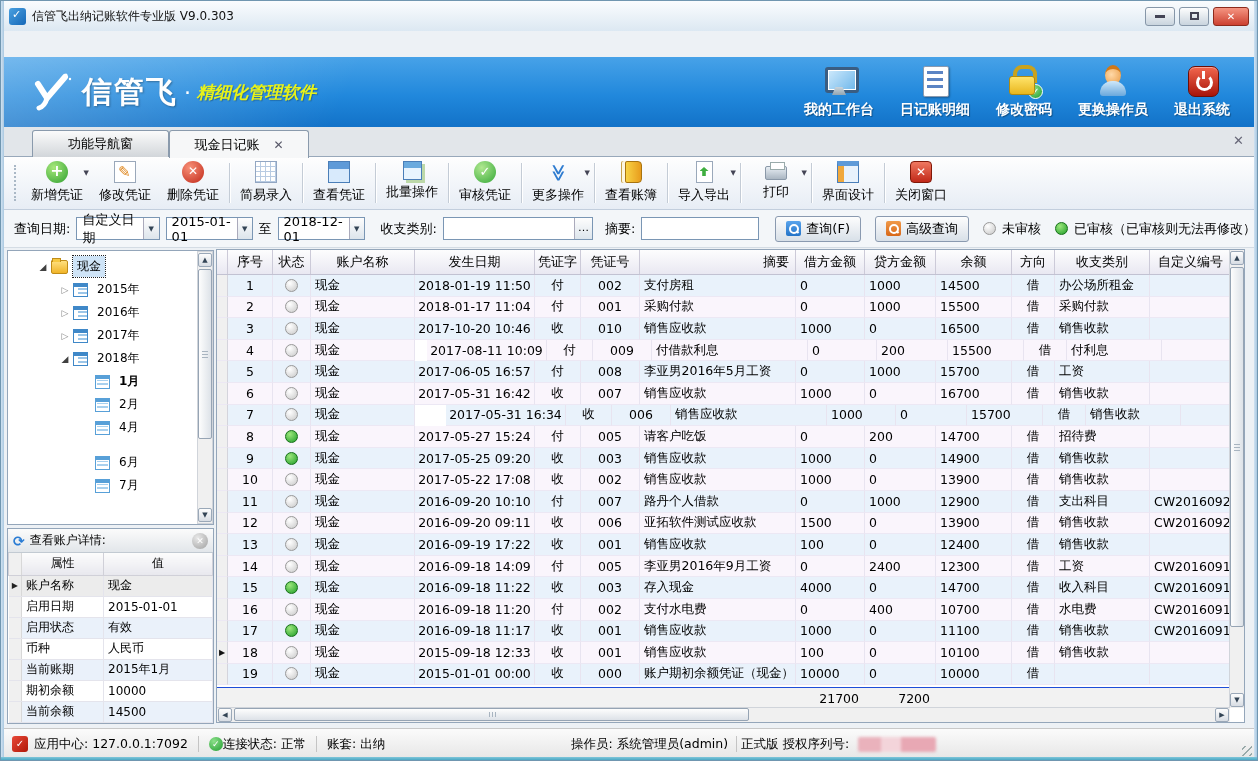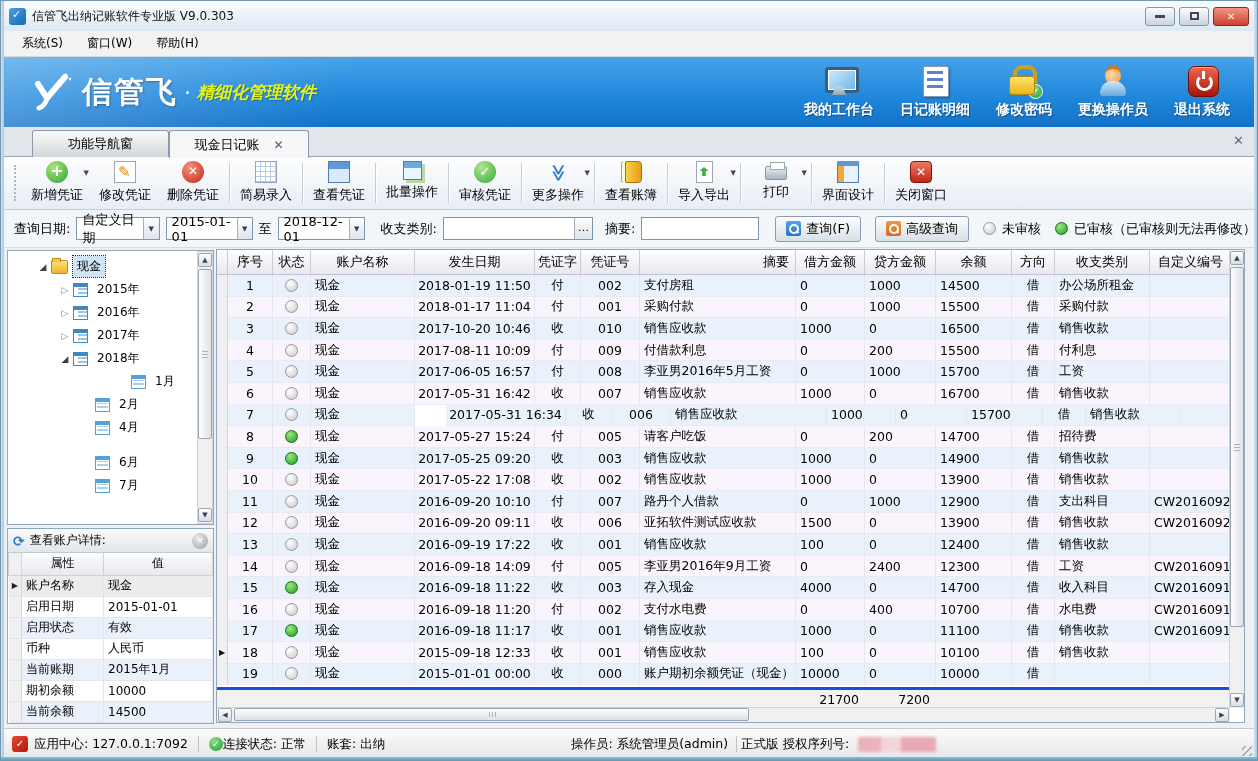--- a/index.html
+++ b/index.html
@@ -160,21 +160,21 @@
   .gbody { position:relative; height:411px; overflow:hidden; }
   .grow { display:flex; height:21.6px; cursor:default; }
   .grow .c { flex:none; border-right:1px solid #e8e4f0; border-bottom:1px solid #ece8f4; display:flex; align-items:center; padding:0 4px; overflow:hidden; white-space:nowrap; font-size:12.5px; }
   .grow .c.ctr { justify-content:center; padding:0; }
   .grow.odd .c { background:#e9f2fb; }
   .grow.even .c { background:#faf5fc; }
   .grow .c.rowsel { background:#f0f0f0 !important; border-right:1px solid #d4d4dc; justify-content:center; padding:0; font-size:8px; color:#111; }
   .gball { width:13px; height:13px; border-radius:50%; border:1px solid #999; }
   .gball.g { background:radial-gradient(circle at 35% 30%,#ffffff,#c8c8c8); }
   .gball.ok { background:radial-gradient(circle at 35% 30%,#9ce87c,#1e9c28); border-color:#157018; }
-  .totals { position:absolute; left:0; top:437px; width:1013px; height:22px; background:#f2f2f2; border-top:3px solid #1d4ed8; }
+  .totals { position:absolute; left:0; top:437px; width:1013px; height:22px; background:#f2f2f2; border-top:1px solid #1d4ed8; }
   .totals .tcell { position:absolute; top:0; height:100%; display:flex; align-items:center; justify-content:flex-end; padding-right:6px; font-size:12.5px; }
   .gvscroll { right:0; top:0; width:15px; height:458px; border:none; border-left:1px solid #d0d4da; }
   .ghscroll { left:0; bottom:0; height:15px; width:1013px; border:none; border-top:1px solid #d0d4da; }
 
   
   .statusbar { position:absolute; left:3px; top:727px; width:1252px; height:31px; background:linear-gradient(180deg,#fbfbfb,#e6e6e6); border-top:1px solid #c8c8c8; display:flex; align-items:center; font-size:12.5px; }
   .sitem { display:flex; align-items:center; gap:5px; white-space:nowrap; }
   .ssep { width:1px; height:16px; background:#c4c4c4; margin:0 10px; }
   .slogo { width:16px; height:16px; border-radius:3px; background:linear-gradient(135deg,#e84838,#b01808); color:#fff; font-size:10px; font-weight:bold; text-align:center; line-height:15px; margin:0 6px 0 8px; }
   .scheck { width:14px; height:14px; border-radius:50%; background:radial-gradient(circle at 35% 30%,#8ce08a,#1f9c2f); color:#fff; font-size:9px; font-weight:bold; text-align:center; line-height:14px; }
@@ -198,25 +198,20 @@
         </div>
       <div class="winbtn">
           <span class="box"></span>
         </div>
       <div class="winbtn close">
           <span>✕</span>
         </div>
     </div>
   </div>
 
-  <div class="menubar">
-    <span class="menuitem">系统(S)</span>
-    <span class="menuitem">窗口(W)</span>
-    <span class="menuitem">帮助(H)</span>
-  </div>
 
   <div class="banner">
     <div class="logoarea">
       <svg class="logomark" viewBox="0 0 40 40">
         <path d="M6 12 L15 26 L33 5" stroke="#ffffff" stroke-width="6" fill="none" stroke-linecap="round"></path>
         <path d="M15 26 Q13 34 7 36" stroke="#ffffff" stroke-width="5" fill="none" stroke-linecap="round"></path>
         <circle cx="34" cy="3" r="1.5" fill="#fff"></circle>
           <circle cx="38" cy="7" r="1.2" fill="#fff"></circle>
       </svg>
       <span class="logotext">信管飞</span>
@@ -392,21 +387,21 @@
         <div class="treerow" style="padding-left: 52px;">
           <span class="texp">▷</span>
           <span class="tico calendar-icon"></span>
           <span class="tlabeltxt">2017年</span>
         </div>
         <div class="treerow" style="padding-left: 52px;">
           <span class="texp open">◢</span>
           <span class="tico calendar-icon"></span>
           <span class="tlabeltxt">2018年</span>
         </div>
-        <div class="treerow" style="padding-left: 110px;">
+        <div class="treerow" style="padding-left: 74px; font-weight: bold;">
           <span class="texp"></span>
           <span class="tico month-icon"></span>
           <span class="tlabeltxt">1月</span>
         </div>
         <div class="treerow" style="padding-left: 74px;">
           <span class="texp"></span>
           <span class="tico month-icon"></span>
           <span class="tlabeltxt">2月</span>
         </div>
         <div class="treerow" style="padding-left: 74px;">
@@ -560,21 +555,21 @@
           <div class="c" style="width: 95px;">销售收款</div>
           <div class="c" style="width: 80px;"></div>
         </div>
         <div class="grow even">
           <div class="c rowsel" style="width: 11px;"></div>
           <div class="c ctr" style="width: 45px;">4</div>
           <div class="c ctr" style="width: 38px;">
             <span class="gball g"></span>
           </div>
           <div class="c" style="width: 104px;">现金</div>
-          <div class="c ctr" style="width: 120px;">2017-08-11 10:09</div>
+          <div class="c ctr" style="width: 120px; margin-left: 12px;">2017-08-11 10:09</div>
           <div class="c ctr" style="width: 46px;">付</div>
           <div class="c ctr" style="width: 59px;">009</div>
           <div class="c" style="width: 156px;">付借款利息</div>
           <div class="c" style="width: 69px;">0</div>
           <div class="c" style="width: 71px;">200</div>
           <div class="c" style="width: 76px;">15500</div>
           <div class="c ctr" style="width: 43px;">借</div>
           <div class="c" style="width: 95px;">付利息</div>
           <div class="c" style="width: 80px;"></div>
         </div>

